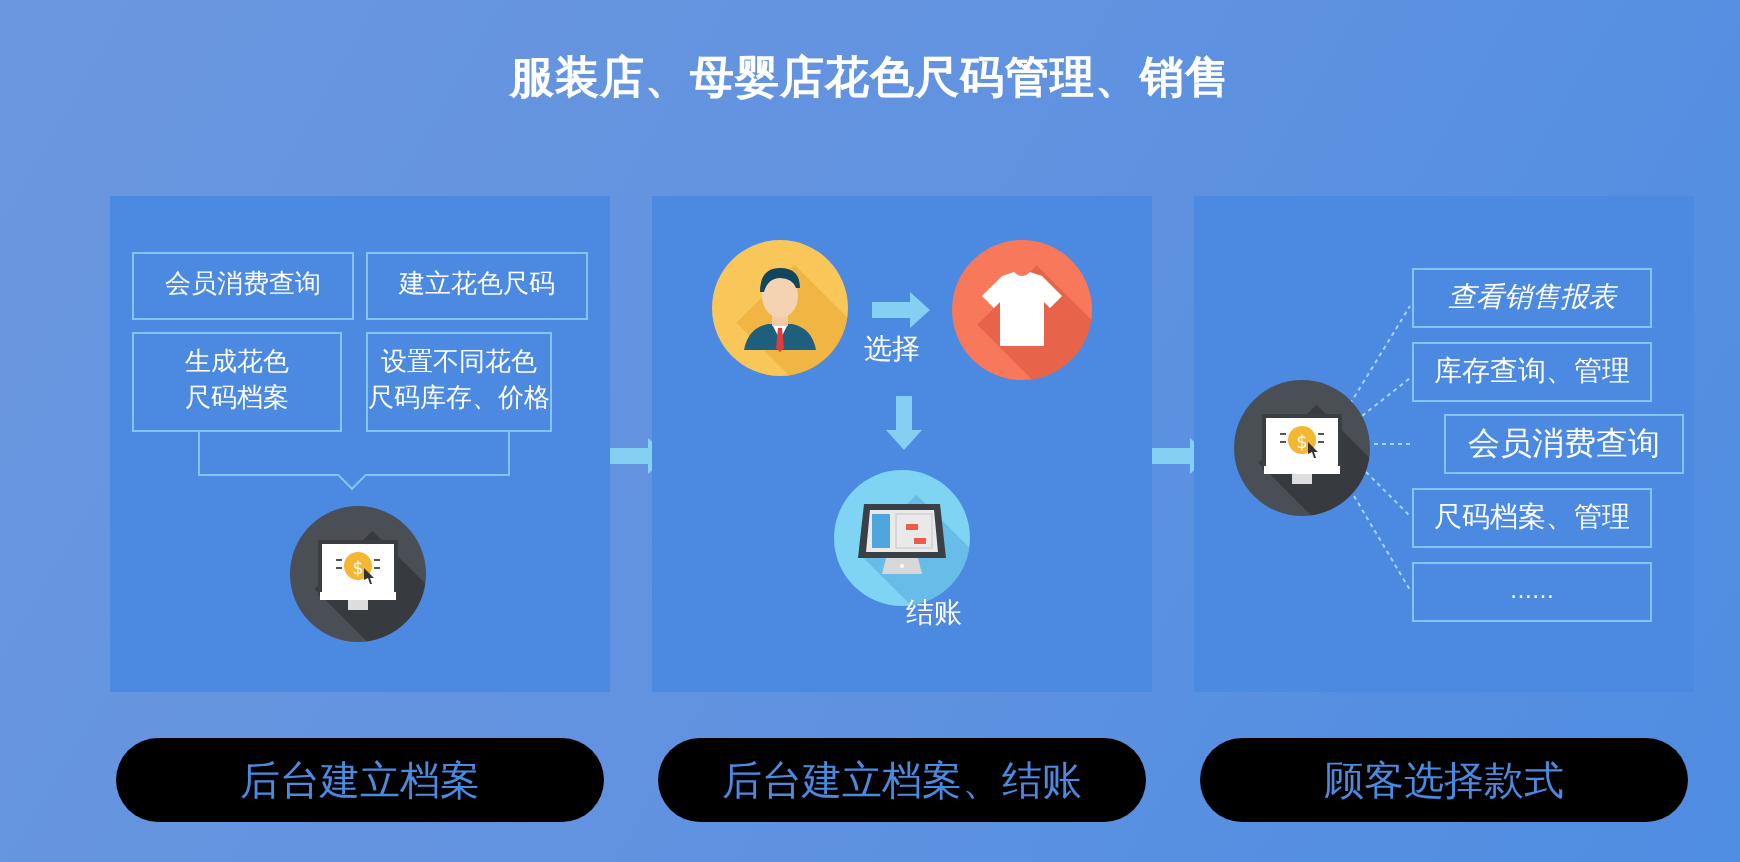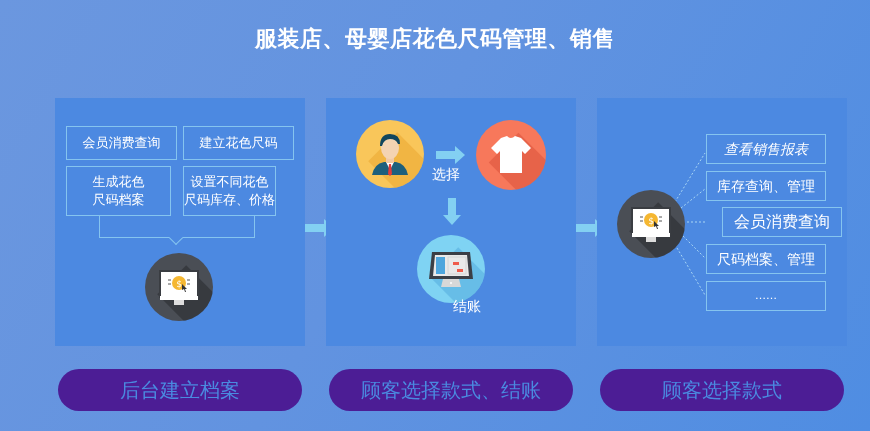--- a/index.html
+++ b/index.html
@@ -55,21 +55,21 @@
   }
   .arrow-v::after {
     content: ""; position: absolute; bottom: -9px; left: -5px;
     border-top: 10px solid #83d0f2; border-left: 9px solid transparent; border-right: 9px solid transparent;
   }
   .caption {
     position: absolute; font-size: 14px; color: #ffffff;
   }
   .pill {
     position: absolute; top: 369px; height: 42px; border-radius: 21px;
-    background: #4c1d95; color: #4a8ae0; font-size: 20px;
+    background: #000000; color: #4a8ae0; font-size: 20px;
     display: flex; align-items: center; justify-content: center; text-align: center;
   }
   .list-box { width: 120px; height: 30px; }
   svg { position: absolute; }
 </style>
 </head>
 <body>
 
 <div class="title">服装店、母婴店花色尺码管理、销售</div>
 
@@ -188,14 +188,14 @@
   </div>
   <div class="box list-box" style="left:109px;top:146px;font-size:14px;">
     <span>尺码档案、管理</span>
   </div>
   <div class="box list-box" style="left:109px;top:183px;font-size:11px;">
     <span>……</span>
   </div>
 </div>
 
 <div class="pill" style="left:58px;width:244px;">后台建立档案</div>
-<div class="pill" style="left:329px;width:244px;">顾客选择款式、结账</div>
+<div class="pill" style="left:329px;width:244px;">后台建立档案、结账</div>
 <div class="pill" style="left:600px;width:244px;">顾客选择款式</div>
 
 </body></html>

